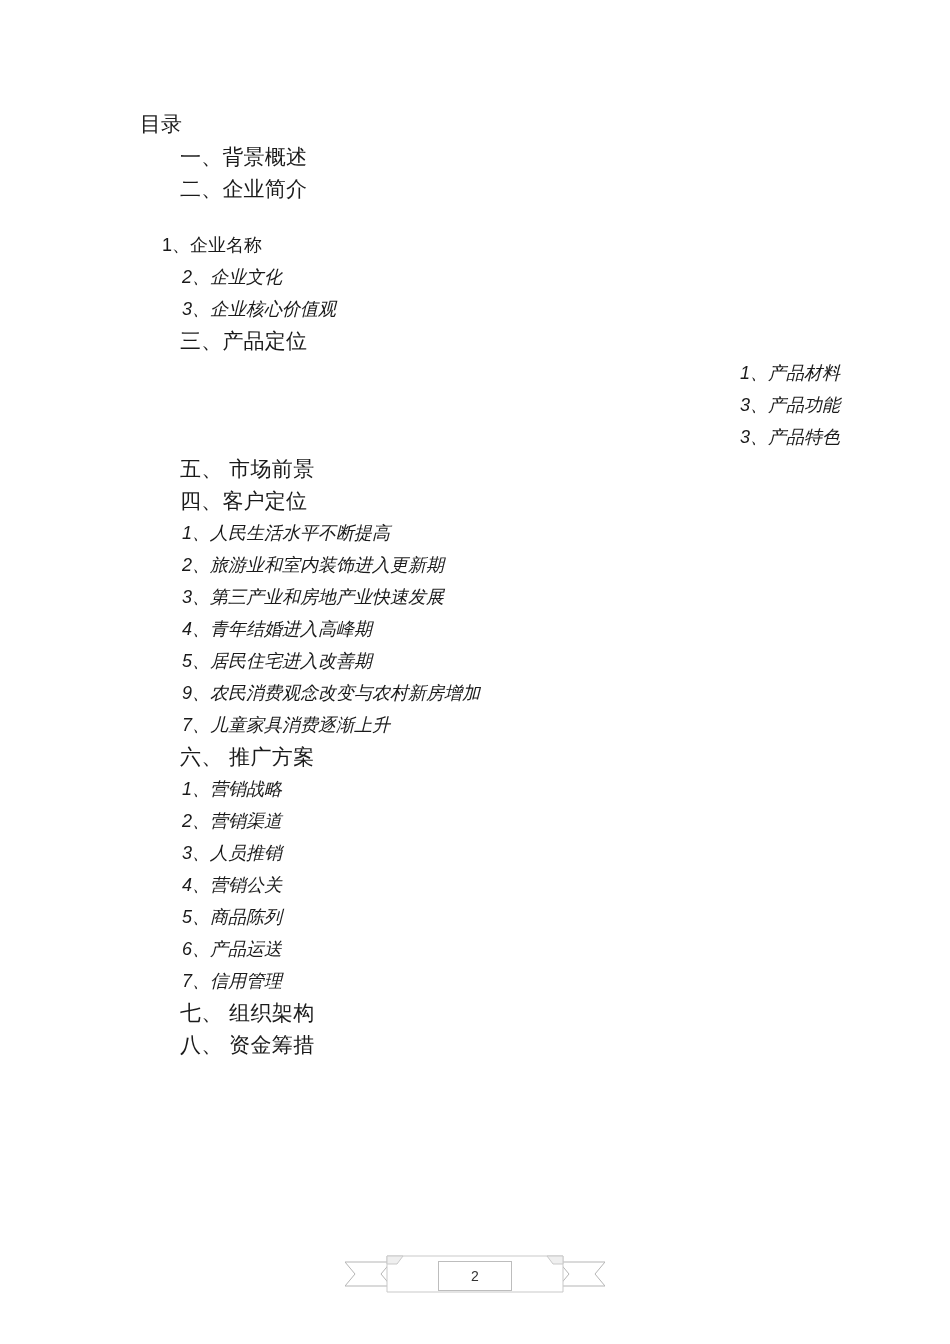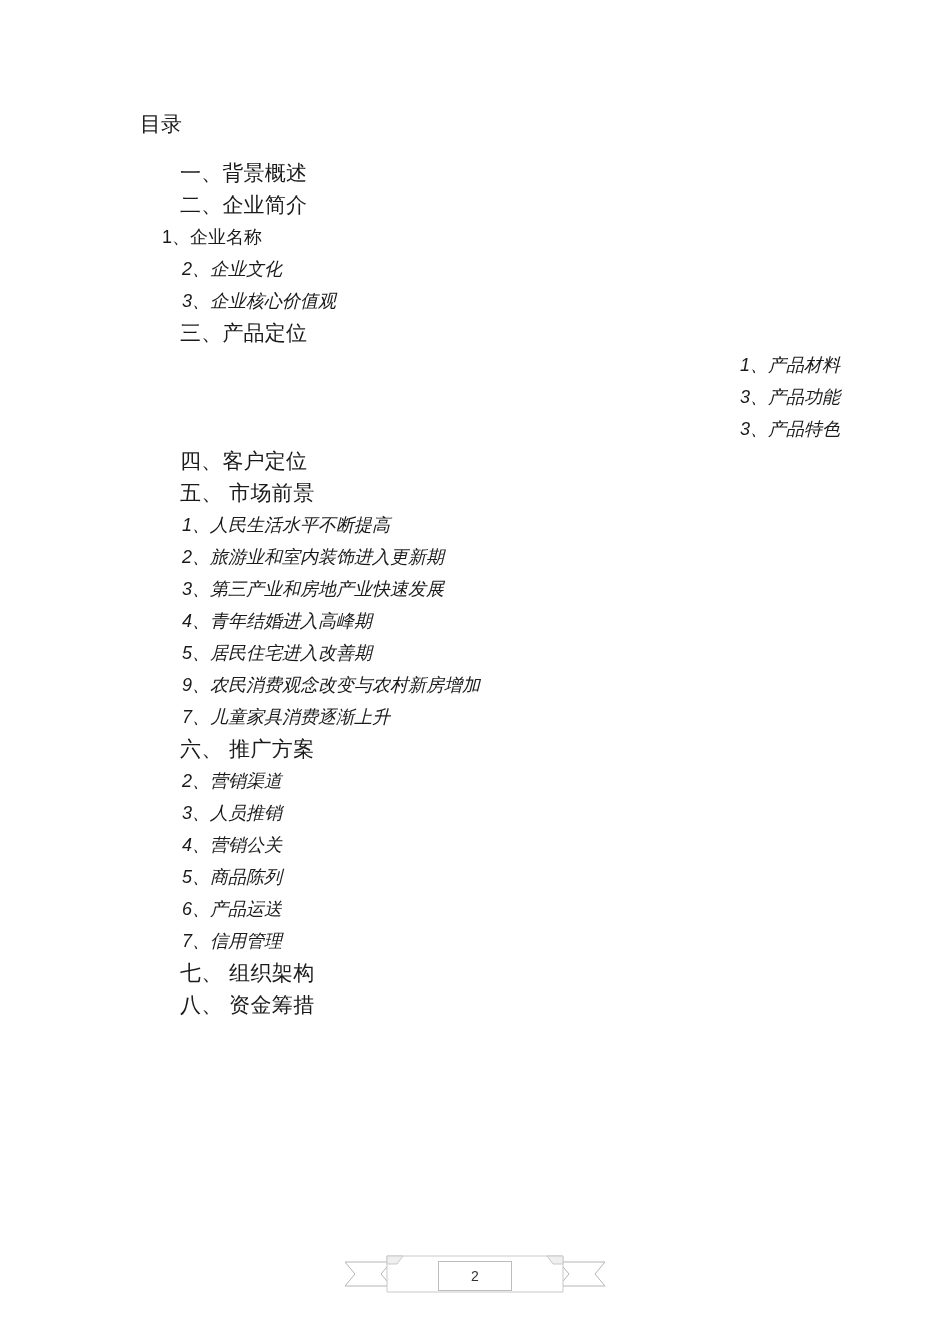--- a/index.html
+++ b/index.html
@@ -26,39 +26,39 @@
   .toc {
     position: absolute;
     left: 140px;
     top: 108px;
     width: 700px;
   }
   .toc-title {
     font-size: 21px;
     line-height: 32px;
     color: #1a1a1a;
-    margin-bottom: 17px;
+    margin-bottom: 1px;
   }
   .lvl1 {
     font-size: 21px;
     line-height: 32px;
     color: #1a1a1a;
     letter-spacing: 0.2px;
     margin-left: 40px;
   }
   .lvl1.spaced {
     letter-spacing: 0.4px;
   }
   .lvl2 {
     font-size: 18px;
     line-height: 32px;
     color: #1a1a1a;
     padding-left: 28px;
   }
-  .lvl2.i1 { padding-left: 22px; }
+  .lvl2.i1 { padding-left: 22px; margin-top: 24px; }
   .lvl2.i2 { padding-left: 42px; font-style: italic; }
   .lvl2.ital { font-style: italic; text-align: right; }
 
   .footer-deco {
     position: absolute;
     left: 0;
     right: 0;
     bottom: 46px;
     height: 46px;
   }
@@ -96,30 +96,31 @@
 
     <div class="lvl1">一、背景概述</div>
     <div class="lvl1">二、企业简介</div>
     <div class="lvl2 i1">1、企业名称</div>
     <div class="lvl2 i2">2、企业文化</div>
     <div class="lvl2 i2">3、企业核心价值观</div>
     <div class="lvl1">三、产品定位</div>
     <div class="lvl2 i2 ital">1、产品材料</div>
     <div class="lvl2 i2 ital">3、产品功能</div>
     <div class="lvl2 i2 ital">3、产品特色</div>
+    <div class="lvl1 spaced">五、 市场前景</div>
     <div class="lvl1">四、客户定位</div>
-    <div class="lvl1 spaced">五、 市场前景</div>
     <div class="lvl2 i2">1、人民生活水平不断提高</div>
     <div class="lvl2 i2">2、旅游业和室内装饰进入更新期</div>
     <div class="lvl2 i2">3、第三产业和房地产业快速发展</div>
     <div class="lvl2 i2">4、青年结婚进入高峰期</div>
     <div class="lvl2 i2">5、居民住宅进入改善期</div>
     <div class="lvl2 i2">9、农民消费观念改变与农村新房增加</div>
     <div class="lvl2 i2">7、儿童家具消费逐渐上升</div>
     <div class="lvl1 spaced">六、 推广方案</div>
+    <div class="lvl2 i2">1、营销战略</div>
     <div class="lvl2 i2">2、营销渠道</div>
     <div class="lvl2 i2">3、人员推销</div>
     <div class="lvl2 i2">4、营销公关</div>
     <div class="lvl2 i2">5、商品陈列</div>
     <div class="lvl2 i2">6、产品运送</div>
     <div class="lvl2 i2">7、信用管理</div>
     <div class="lvl1 spaced">七、 组织架构</div>
     <div class="lvl1 spaced">八、 资金筹措</div>
   </div>
 

